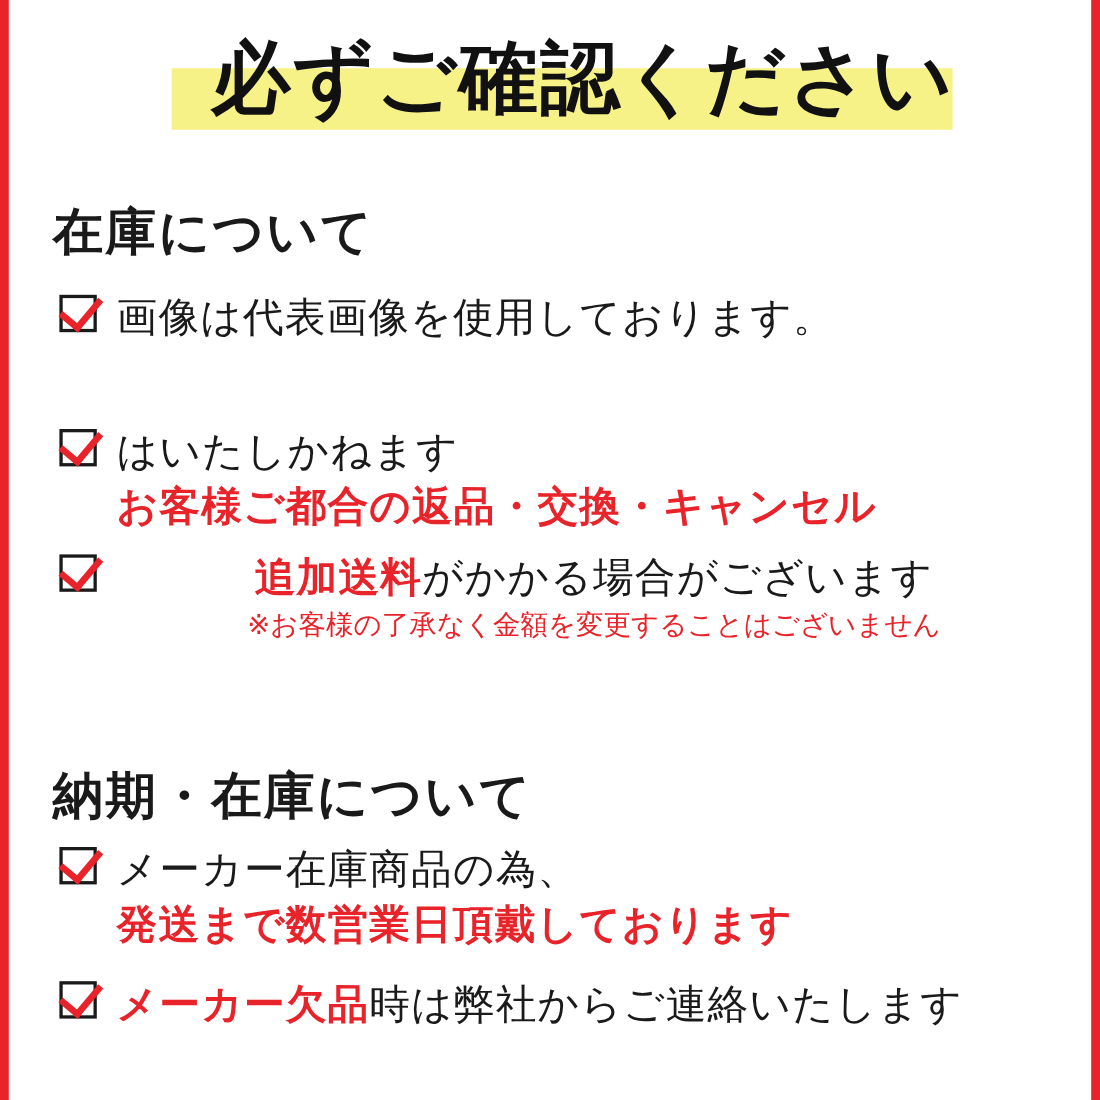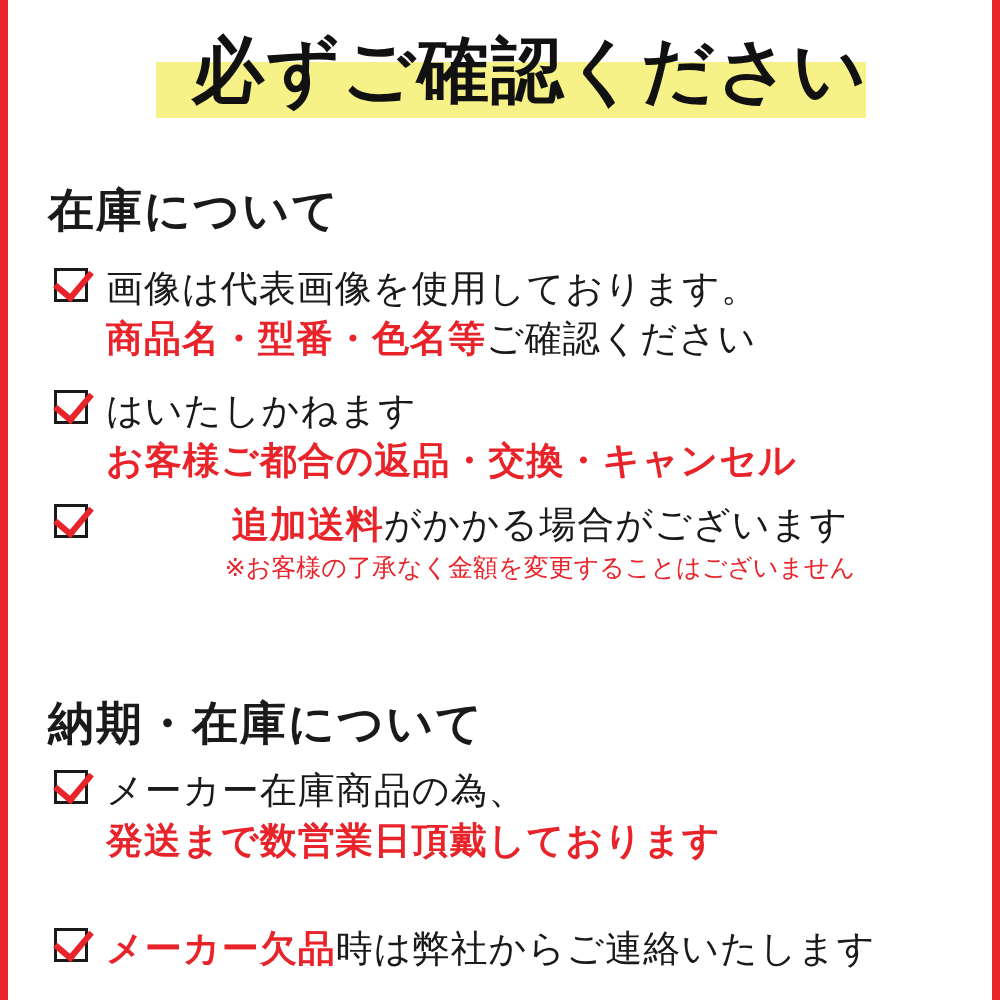--- a/index.html
+++ b/index.html
@@ -119,40 +119,39 @@
     line-height: 36px;
     color: #e8232a;
     white-space: nowrap;
     letter-spacing: 0px;
   }
 
   #item1 { top: 264px; }
   #item2 { top: 386px; }
   #item3 { top: 500px; text-align: center; }
   #item4 { top: 766px; }
-  #item5 { top: 888px; margin-top: 36px; }
+  #item5 { top: 888px; }
 </style>
 </head>
 <body>
 
 <div class="page">
   <div class="content">
 
     <div class="title-wrap">
       <div class="title-hl"></div>
       <span class="title-text">必ずご確認ください</span>
     </div>
 
     <div class="sec-head" id="sec1-head">在庫について</div>
 
     <div class="item" id="item1">
       <span class="cbox"></span>
       <div class="lines">
         <div class="ln blk">画像は代表画像を使用しております。</div>
-        <div class="ln"><span class="red">商品名・型番・色名等</span><span class="blk">ご確認ください</span></div>
       </div>
     </div>
 
     <div class="item" id="item2">
       <span class="cbox"></span>
       <div class="lines">
         <div class="ln blk">はいたしかねます</div>
         <div class="ln red">お客様ご都合の返品・交換・キャンセル</div>
       </div>
     </div>

